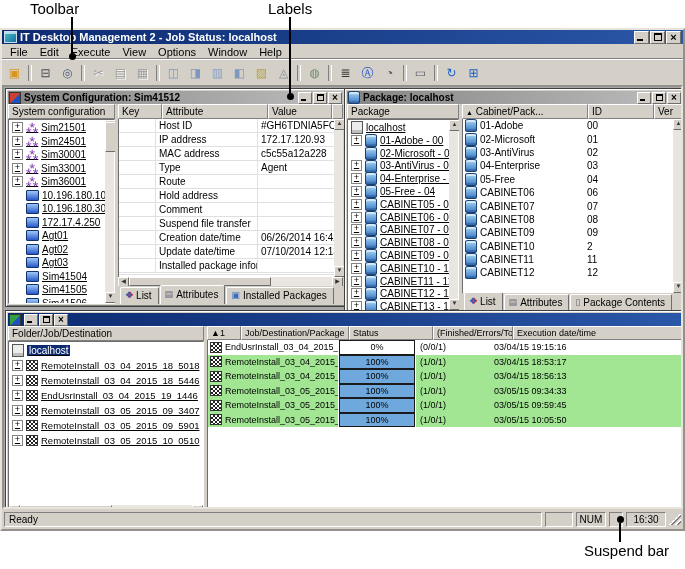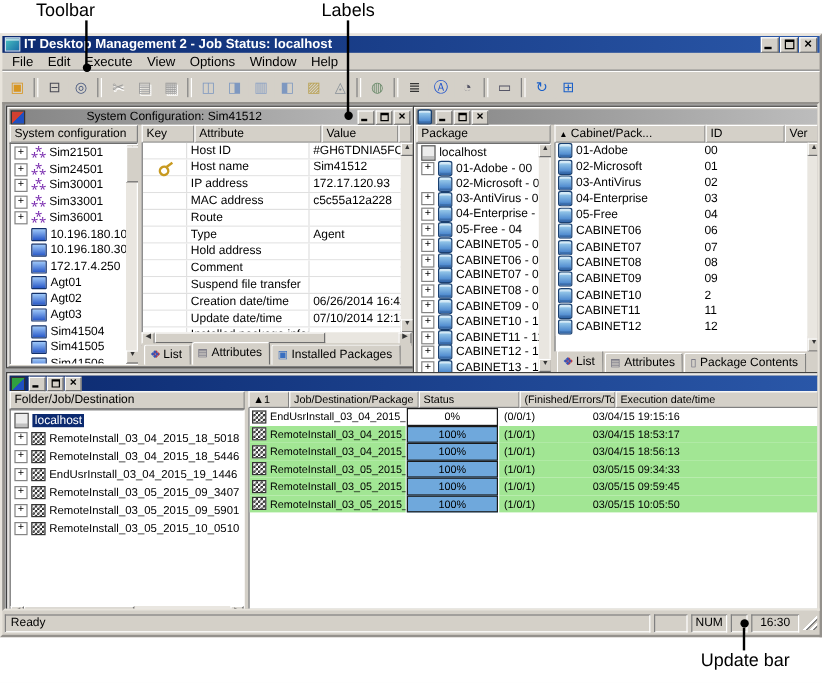--- a/index.html
+++ b/index.html
@@ -32,33 +32,33 @@
         justify-content:center;font-size:12px;line-height:12px;}
   .tbtn.disabled{color:#9a9a9a;text-shadow:1px 1px 0 #fff;}
   .tsep{width:2px;height:16px;border-left:1px solid #808080;border-right:1px solid #fff;margin:0 2px;}
   
   .mdi{flex:1;background:#a8a8a8;border:2px inset #e8e4dc;position:relative;overflow:hidden;}
   .child{position:absolute;background:#d4d0c8;border:1px solid #404040;
          box-shadow:inset 1px 1px 0 #fff,inset -1px -1px 0 #808080;padding:2px;display:flex;flex-direction:column;}
   .ctitle{height:13px;display:flex;align-items:center;gap:3px;padding:0 1px;flex:0 0 auto;}
   .ctitle.inactive{background:linear-gradient(90deg,#858585,#bdbdbd);}
   .ctitle.active{background:linear-gradient(90deg,var(--active-title),var(--active-title2));}
-  .ctitle .ctext{font-size:10px;font-weight:normal;flex:1;white-space:nowrap;overflow:hidden;margin-left:48px;}
+  .ctitle .ctext{font-size:10px;font-weight:bold;flex:1;white-space:nowrap;overflow:hidden;}
   .ctitle.inactive .ctext{color:#000;}
   .ctitle.active .ctext{color:#fff;}
   .cicon{width:10px;height:10px;flex:0 0 auto;}
   .ci-sys{background:linear-gradient(135deg,#d04030 50%,#2050c0 50%);border:1px solid #333;}
   .ci-job{background:linear-gradient(135deg,#30a040 50%,#2050c0 50%);border:1px solid #333;}
   .cbody{flex:1;display:flex;min-height:0;}
   .pane-left{display:flex;flex-direction:column;min-width:0;}
   .phead{background:#d4d0c8;border:1px solid;border-color:#fff #808080 #808080 #fff;font-size:10px;
          padding:1px 3px;white-space:nowrap;overflow:hidden;flex:0 0 auto;}
   .splitter{width:3px;background:#d4d0c8;flex:0 0 auto;}
   .treebox{flex:1;background:#fff;border:1px solid;border-color:#6e6e6e #fff #fff #6e6e6e;display:flex;min-height:0;}
-  .tree{flex:1;overflow:hidden;padding-top:1px;}
+  .tree{flex:1;overflow:hidden;padding-top:1px;text-decoration:underline;}
   .trow{display:flex;align-items:center;gap:3px;padding-left:3px;white-space:nowrap;}
   .tlabel{font-size:10px;}
   .plus{width:9px;height:9px;flex:0 0 auto;border:1px solid #848484;background:#fff;font-size:9px;
         line-height:7px;text-align:center;}
   .plus::before{content:"+";}
   .plus.hiddenbox{visibility:hidden;}
   
   .tico{flex:0 0 auto;display:inline-block;}
   .ic-net{width:12px;height:11px;font-size:11px;line-height:11px;color:#7b2fb0;text-align:center;}
   .ic-net::before{content:"⁂";}
@@ -365,50 +365,43 @@
             </div>
             <div style="display:flex;flex:1;min-height:0;">
               <div class="grid-body">
 
                   <div class="arow">
                     <span class="c-key"></span>
                     <span class="c-attr">Host ID</span>
                     <span class="c-val">#GH6TDNIA5FC641DTL4TV0</span>
                   </div>
 
-                  <div class="arow">
-                    <span class="c-key">
-                      <span class="ic-key show"></span>
-                    </span>
-                    <span class="c-attr">Host name</span>
-                    <span class="c-val">Sim41512</span>
-                  </div>
 
                   <div class="arow">
                     <span class="c-key"></span>
                     <span class="c-attr">IP address</span>
                     <span class="c-val">172.17.120.93</span>
                   </div>
 
                   <div class="arow">
                     <span class="c-key"></span>
                     <span class="c-attr">MAC address</span>
                     <span class="c-val">c5c55a12a228</span>
                   </div>
 
                   <div class="arow">
                     <span class="c-key"></span>
+                    <span class="c-attr">Type</span>
+                    <span class="c-val">Agent</span>
+                  </div>
+
+                  <div class="arow">
+                    <span class="c-key"></span>
                     <span class="c-attr">Route</span>
                     <span class="c-val"></span>
-                  </div>
-
-                  <div class="arow">
-                    <span class="c-key"></span>
-                    <span class="c-attr">Type</span>
-                    <span class="c-val">Agent</span>
                   </div>
 
                   <div class="arow">
                     <span class="c-key"></span>
                     <span class="c-attr">Hold address</span>
                     <span class="c-val"></span>
                   </div>
 
                   <div class="arow">
                     <span class="c-key"></span>
@@ -468,20 +461,21 @@
                   <span>Installed Packages</span>
                 </span>
               </div>
           </div>
         </div>
       </div>
 
       <div class="child" style="left:340px;top:1px;width:335px;height:220px;">
         <div class="ctitle inactive">
           <span class="cicon tico ic-pkg"></span>
+          <span class="ctext">Package: localhost</span>
           <span class="winbtns">
             <span class="wb cb wb-min"></span>
             <span class="wb cb wb-max"></span>
             <span class="wb cb wb-close"></span>
           </span>
         </div>
         <div class="cbody">
           <div class="pane-left" style="width:112px;">
             <div class="phead">Package</div>
             <div class="treebox">
@@ -884,15 +878,15 @@
   <div class="ann-label" style="left:30px;top:0px;">Toolbar</div>
   <div class="ann-line" style="left:71px;top:17px;height:37px;"></div>
   <div class="ann-dot" style="left:69px;top:53px;"></div>
 
   <div class="ann-label" style="left:268px;top:0px;">Labels</div>
   <div class="ann-line" style="left:289px;top:17px;height:77px;"></div>
   <div class="ann-dot" style="left:287px;top:93px;"></div>
 
   <div class="ann-dot" style="left:617px;top:516px;"></div>
   <div class="ann-line" style="left:619px;top:523px;height:19px;"></div>
-  <div class="ann-label" style="left:584px;top:542px;">Update bar</div>
+  <div class="ann-label" style="left:584px;top:542px;">Suspend bar</div>
 
 </div>
 
 </body></html>

